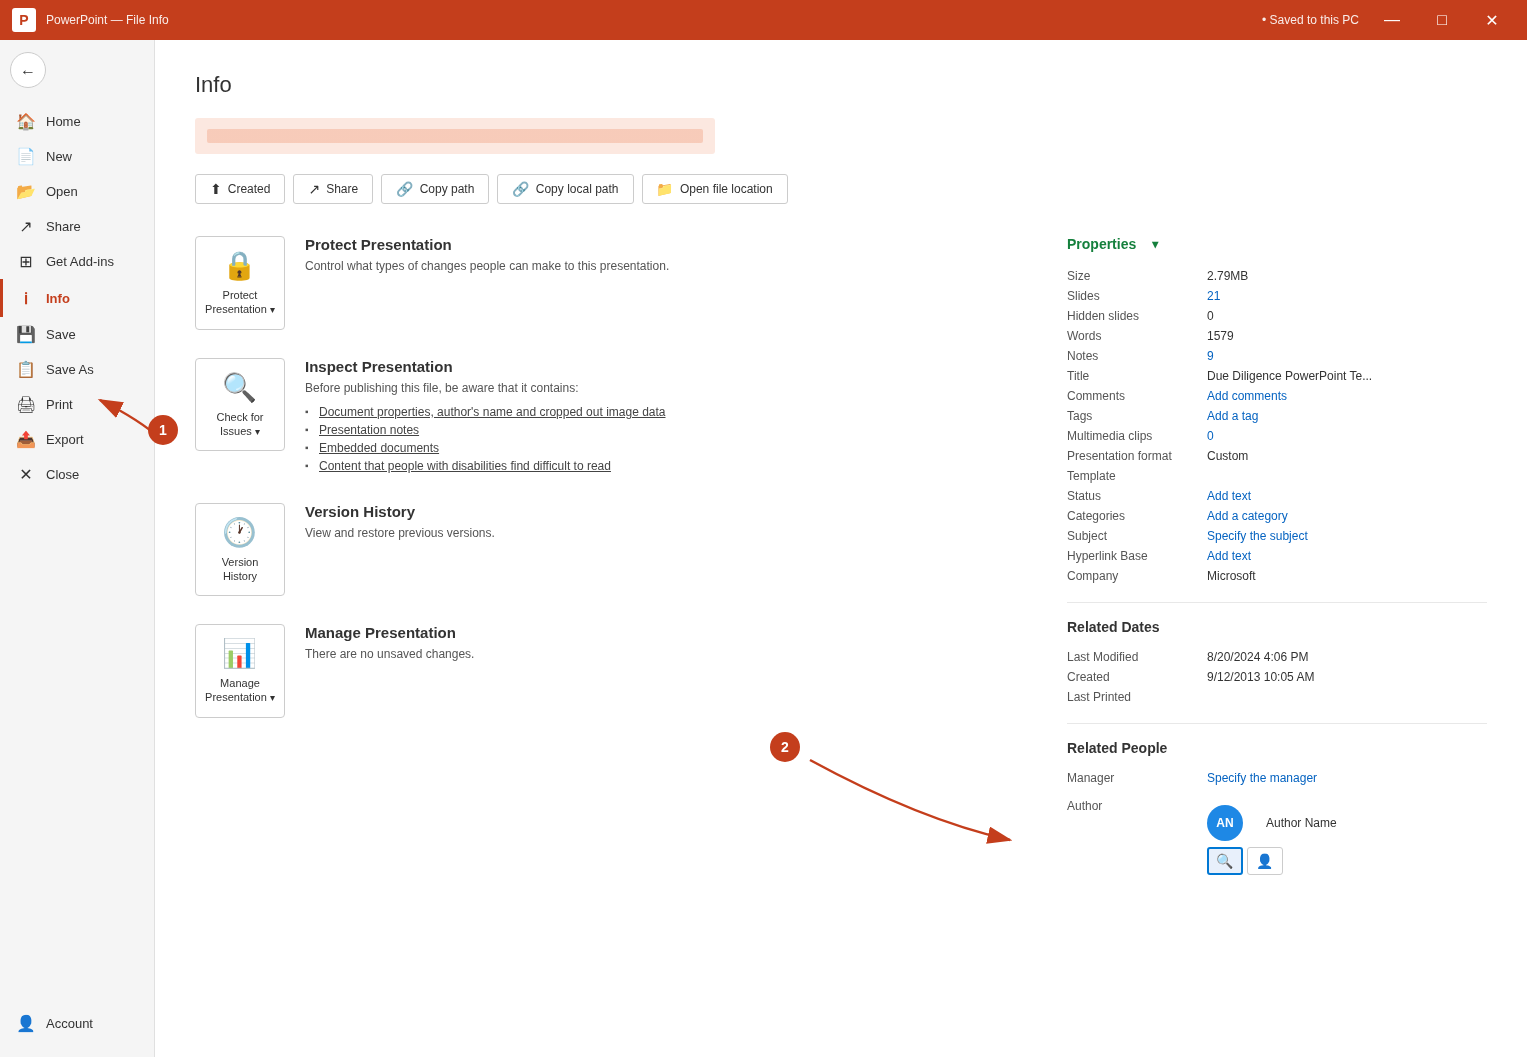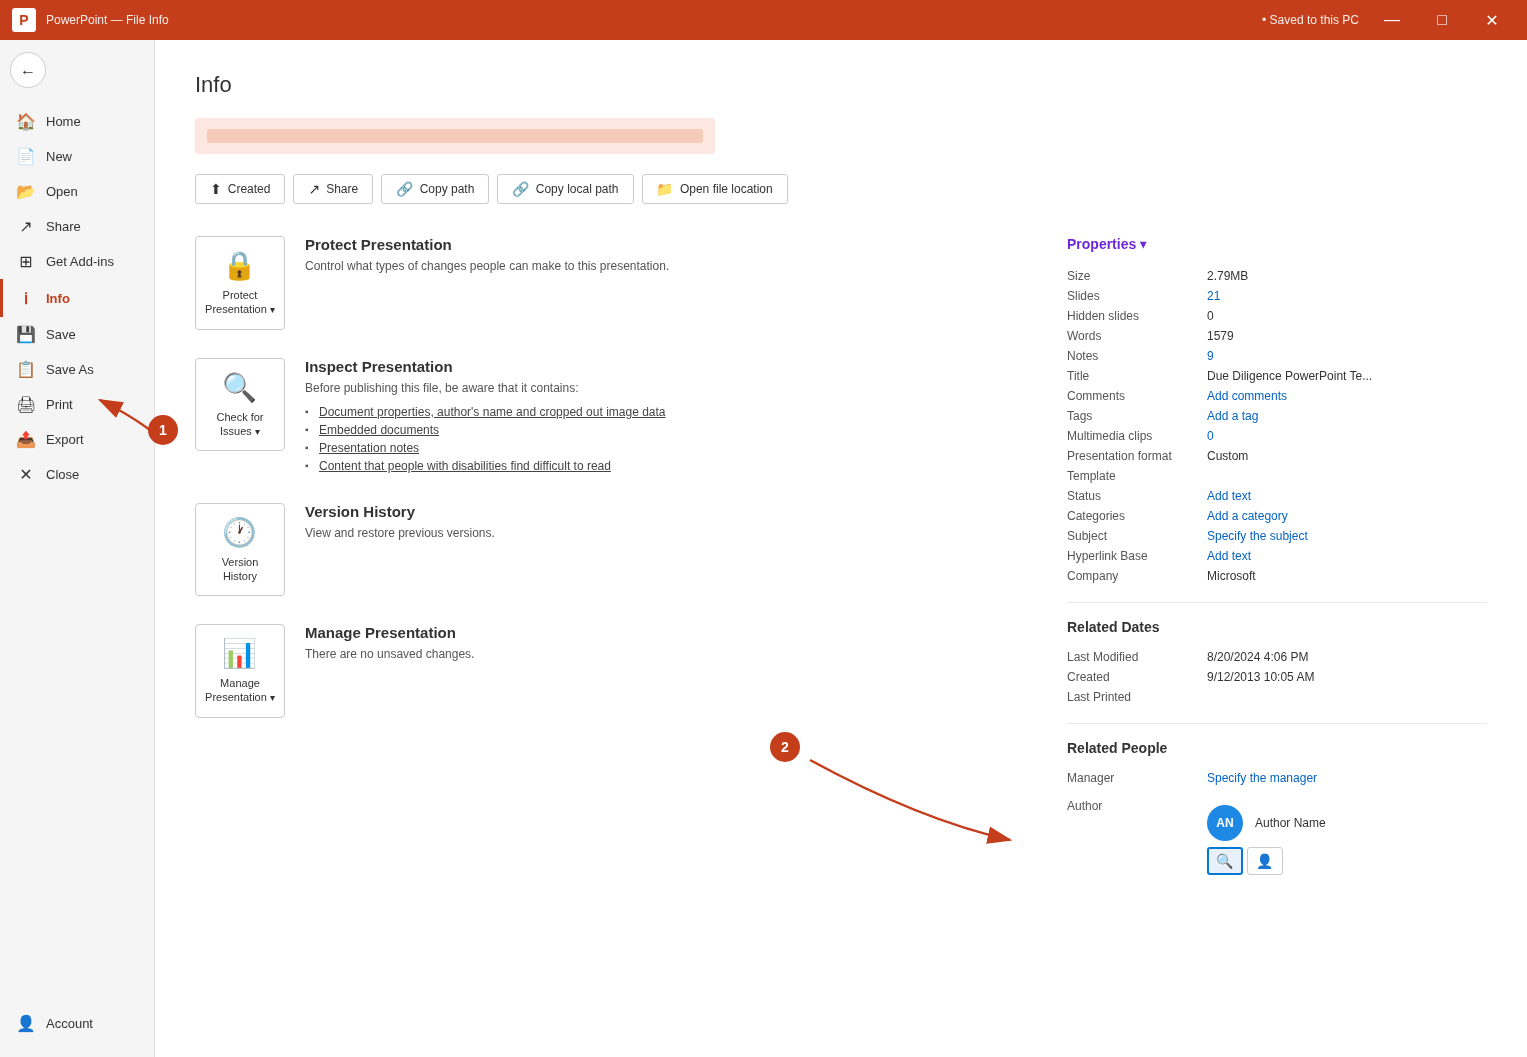--- a/index.html
+++ b/index.html
@@ -224,25 +224,25 @@
       left: 0;
       color: #555;
       font-size: 10px;
       top: 3px;
     }
 
     
     .properties-header {
       font-size: 14px;
       font-weight: 600;
-      color: #6d28d9;
+      color: #15803d;
       margin-bottom: 14px;
       display: flex;
       align-items: center;
-      gap: 4px;
+      gap: 16px;
     }
     .properties-header .chevron { font-size: 12px; }
 
     .prop-table {
       width: 100%;
     }
     .prop-row {
       display: flex;
       padding: 3px 0;
       font-size: 12px;
@@ -269,21 +269,21 @@
       font-size: 14px;
       font-weight: 600;
       color: #333;
       margin-bottom: 12px;
     }
 
     
     .author-row {
       display: flex;
       align-items: center;
-      gap: 12px;
+      gap: 23px;
       margin: 6px 0;
       text-align: center;
     }
     .author-avatar {
       width: 36px; height: 36px;
       border-radius: 50%;
       background: #1e88e5;
       display: flex; align-items: center; justify-content: center;
       color: #fff; font-size: 12px; font-weight: bold;
       flex-shrink: 0;
@@ -470,22 +470,22 @@
             <div class="section-icon-big">🔍</div>
             <div class="section-icon-label">
               Check for<br>Issues <span class="chevron">▾</span>
             </div>
           </div>
           <div class="section-text">
             <div class="section-heading">Inspect Presentation</div>
             <div class="section-desc">Before publishing this file, be aware that it contains:</div>
             <ul class="section-list">
               <li>Document properties, author's name and cropped out image data</li>
+              <li>Presentation notes</li>
               <li>Embedded documents</li>
-              <li>Presentation notes</li>
               <li>Content that people with disabilities find difficult to read</li>
             </ul>
           </div>
         </div>
 
         <div class="info-section">
           <div class="section-icon-box">
             <div class="section-icon-big">🕐</div>
             <div class="section-icon-label">
               Version<br>History

